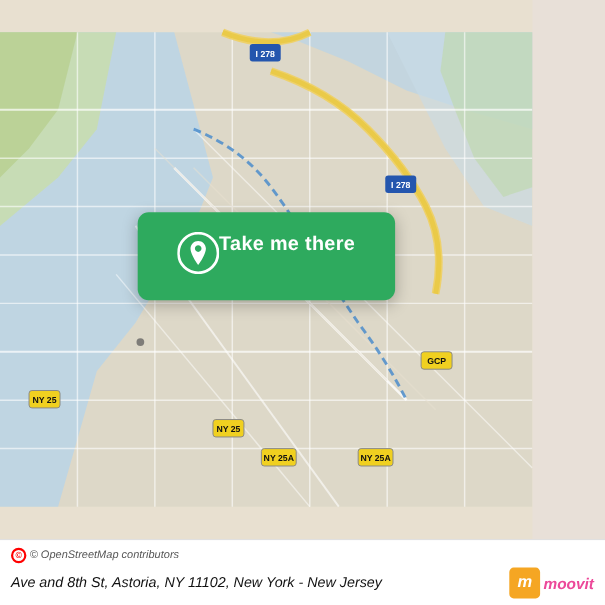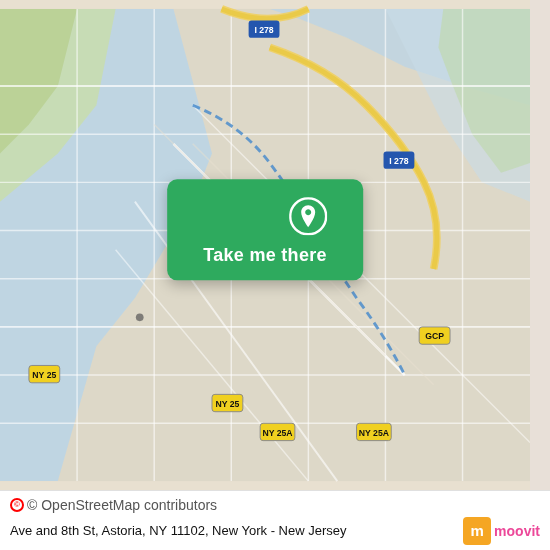--- a/index.html
+++ b/index.html
@@ -6,21 +6,21 @@
     body {
       width: 550px;
       height: 550px;
       overflow: hidden;
       font-family: Arial, sans-serif;
       background: #e8e0d8;
     }
 
     .map-container {
       position: relative;
-      width: 530px;
+      width: 484px;
       height: 490px;
       overflow: hidden;
       background: #e8e0d0;
     }
 
     
     .map-svg {
       position: absolute;
       top: 0; left: 0;
       width: 100%; height: 100%;
@@ -36,43 +36,44 @@
       flex-direction: column;
       align-items: center;
       cursor: pointer;
     }
 
     .green-box {
       background: #2eaa5e;
       border-radius: 10px;
       padding: 18px 36px 14px 36px;
       display: flex;
-      flex-direction: column;
-      align-items: flex-end;
+      flex-direction: row;
+      align-items: flex-start;
       box-shadow: 0 4px 14px rgba(0,0,0,0.25);
     }
 
     .map-pin-icon {
       width: 38px;
       height: 38px;
       margin-bottom: 10px;
     }
 
     .take-me-there-label {
       color: white;
       font-size: 18px;
       font-weight: 600;
       letter-spacing: 0.3px;
       white-space: nowrap;
     }
 
     .contributors-text {
-      font-size: 14px;
+      font-size: 10px;
       color: #555;
       flex: 1;
+      font-style: italic;
     }
 
     .moovit-m {
       background: #f5a623;
       color: white;
       font-weight: bold;
       font-size: 15px;
       width: 28px;
       height: 28px;
       display: flex;
@@ -218,20 +219,20 @@
       <span class="take-me-there-label">Take me there</span>
     </div>
   </div>
 </div>
 
 <div class="footer-section">
   <div class="osm-row">
     <div class="osm-circle">©</div>
     <span class="contributors-text">© OpenStreetMap contributors</span>
   </div>
-  <div style="display:flex; align-items:center; justify-content:space-between; margin-top:4px;">
+  <div style="display:flex; align-items:center; justify-content:space-between; margin-top:4px;font-style:italic;">
     <span class="footer-address">Ave and 8th St, Astoria, NY 11102, New York - New Jersey</span>
     <div class="footer-moovit">
       <div class="moovit-m">m</div>
       <span class="moovit-text">moovit</span>
     </div>
   </div>
 </div>
 
 </body></html>

